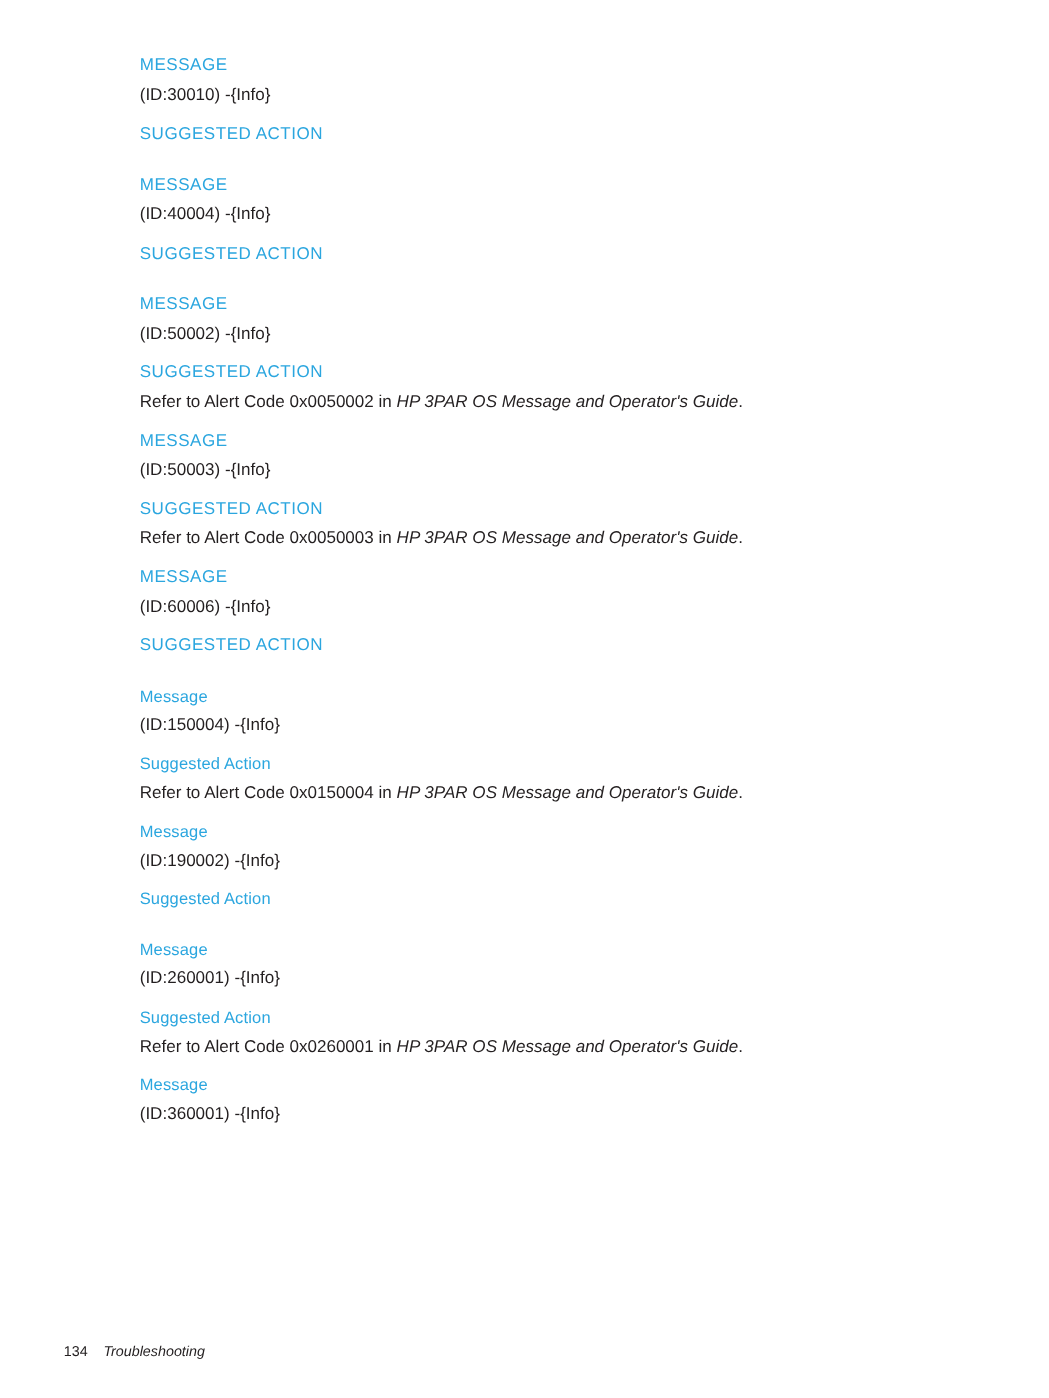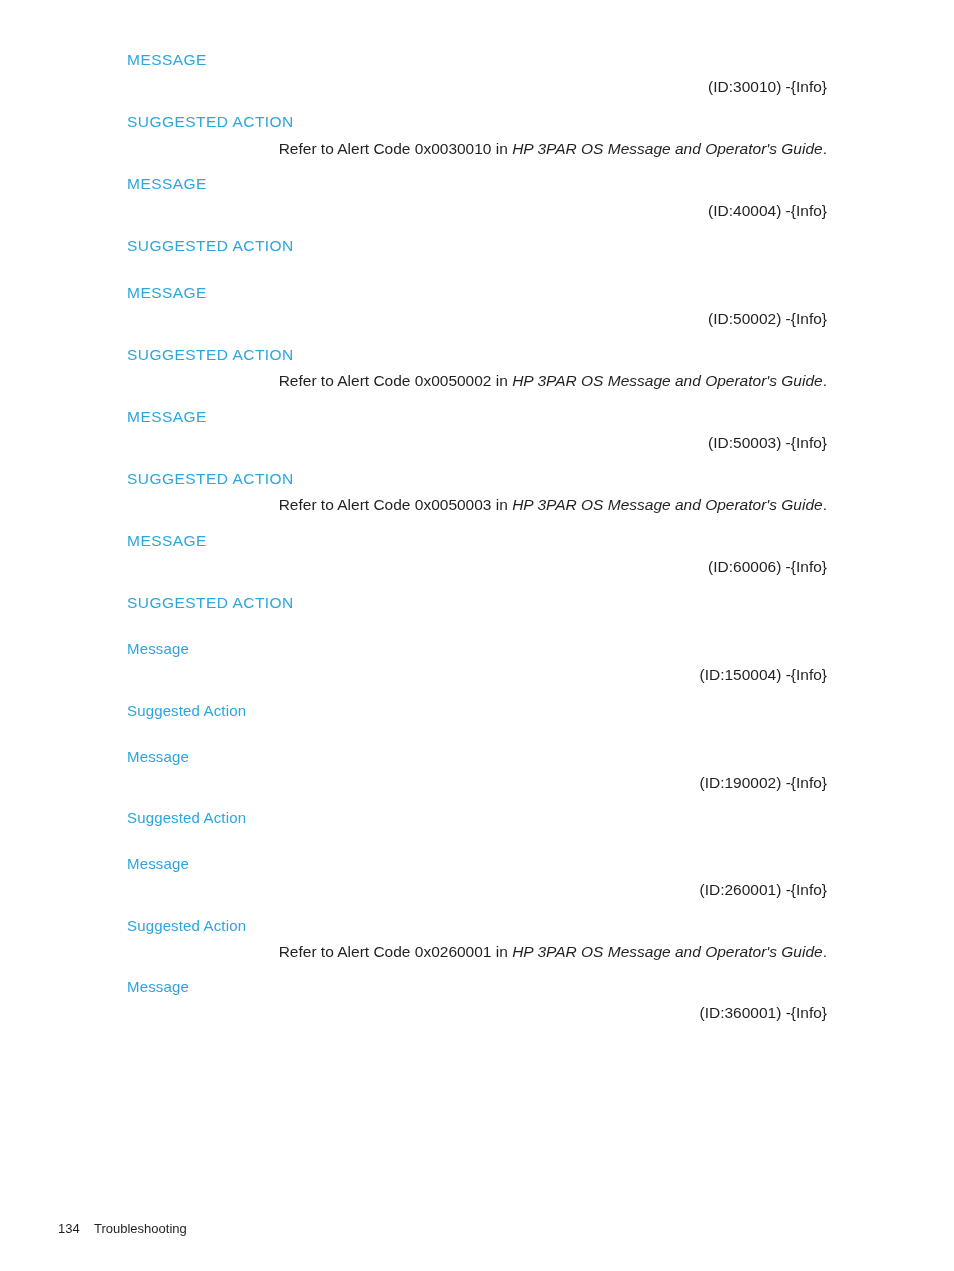--- a/index.html
+++ b/index.html
@@ -57,21 +57,20 @@
 
   
   .body-line {
     color: #231f20;
     font-family: "Liberation Sans", sans-serif;
     font-size: 15.5px;
     font-weight: 400;
     line-height: 1.0;
     margin: 0;
     white-space: pre;
-    text-align: right;
   }
   .body-line .ital {
     font-style: italic;
   }
 
   
   .gap-head-to-body { height: 11px; }
   .gap-body-to-head { height: 20px; }
   .gap-block        { height: 20px; }
 
@@ -84,36 +83,36 @@
     color: #231f20;
     font-family: "Liberation Sans", sans-serif;
     font-size: 13px;
     line-height: 1;
   }
   .footer .pnum {
     min-width: 34px;
   }
   .footer .sect {
     margin-left: 2px;
+    font-style: italic;
   }
 </style>
 </head>
 <body>
 
 <div class="page">
 
   <div class="content">
       <div class="entry">
         <div class="heading upper">MESSAGE</div>
         <div class="gap-head-to-body"></div>
         <div class="body-line">(ID:30010) -{Info}</div>
         <div class="gap-body-to-head"></div>
         <div class="heading upper">SUGGESTED ACTION</div>
         <div class="gap-head-to-body"></div>
-        <div class="body-line"><span>Refer to Alert Code 0x0030010 in </span><span class="ital">HP 3PAR OS Message and Operator's Guide</span><span>.</span></div>
       </div>
       <div class="gap-block"></div>
       <div class="entry">
         <div class="heading upper">MESSAGE</div>
         <div class="gap-head-to-body"></div>
         <div class="body-line">(ID:40004) -{Info}</div>
         <div class="gap-body-to-head"></div>
         <div class="heading upper">SUGGESTED ACTION</div>
         <div class="gap-head-to-body"></div>
       </div>
@@ -147,20 +146,21 @@
         <div class="gap-head-to-body"></div>
       </div>
       <div class="gap-block"></div>
       <div class="entry">
         <div class="heading title">Message</div>
         <div class="gap-head-to-body"></div>
         <div class="body-line">(ID:150004) -{Info}</div>
         <div class="gap-body-to-head"></div>
         <div class="heading title">Suggested Action</div>
         <div class="gap-head-to-body"></div>
+        <div class="body-line"><span>Refer to Alert Code 0x0150004 in </span><span class="ital">HP 3PAR OS Message and Operator's Guide</span><span>.</span></div>
       </div>
       <div class="gap-block"></div>
       <div class="entry">
         <div class="heading title">Message</div>
         <div class="gap-head-to-body"></div>
         <div class="body-line">(ID:190002) -{Info}</div>
         <div class="gap-body-to-head"></div>
         <div class="heading title">Suggested Action</div>
         <div class="gap-head-to-body"></div>
       </div>

